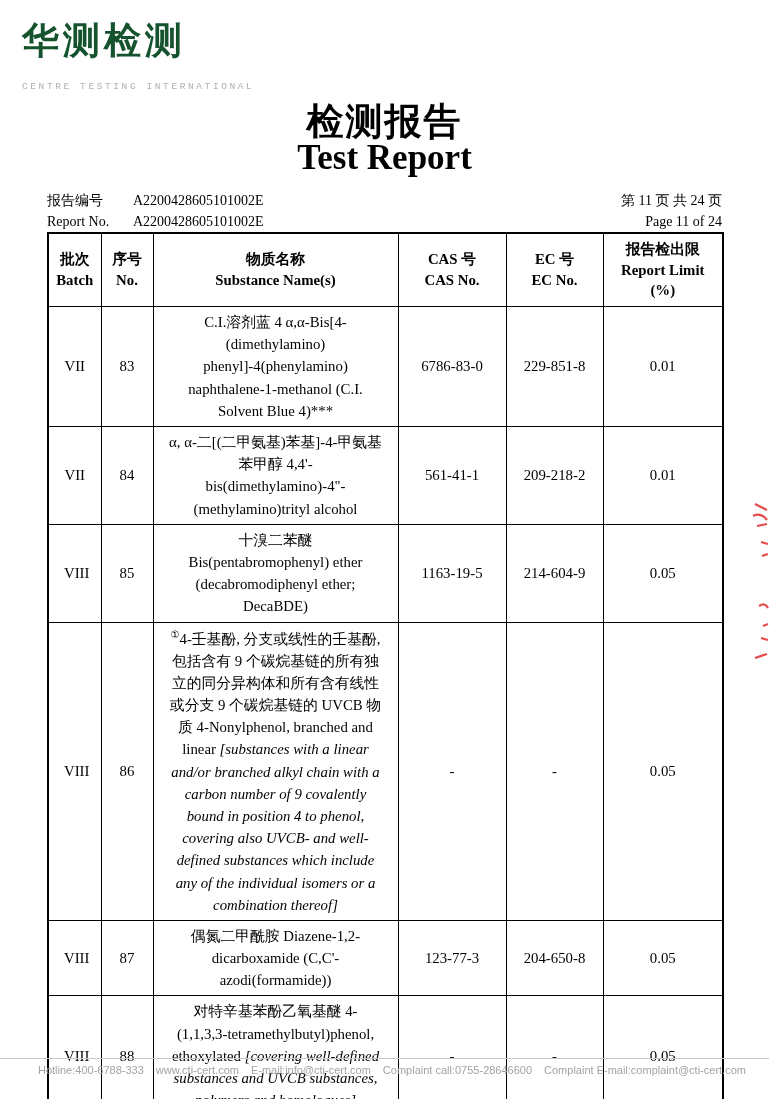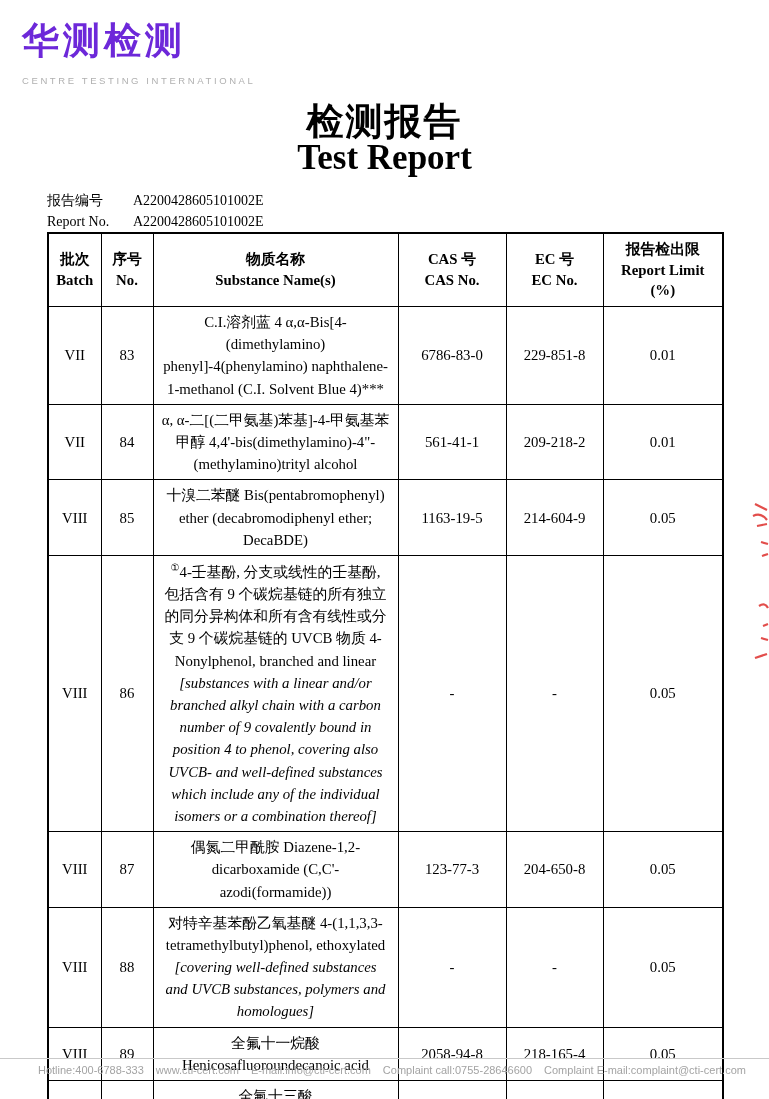--- a/index.html
+++ b/index.html
@@ -5,24 +5,24 @@
   * { margin:0; padding:0; box-sizing:border-box; }
   html,body { width:769px; height:1099px; background:#fff; overflow:hidden; }
   body { font-family:"Liberation Serif","DejaVu Serif",serif; color:#000; position:relative; }
 
   
   .logo { position:absolute; left:12px; top:10px; display:flex; align-items:flex-start; }
   .logo-cti { position:relative; font-family:"Liberation Sans","DejaVu Sans",sans-serif;
               font-weight:bold; font-size:52px; line-height:60px; letter-spacing:-1px; color:#2b3a64; }
   .logo-dot { position:absolute; right:1px; top:1px; width:15px; height:15px; border-radius:50%; background:#a6c83e; }
   .logo-right { margin-left:10px; }
-  .logo-cn { font-size:37px; line-height:46px; color:#6d28d9; letter-spacing:4px;
+  .logo-cn { font-size:37px; line-height:46px; color:#14532d; letter-spacing:4px;
              font-family:"Liberation Sans","DejaVu Sans",sans-serif; font-weight:bold; margin-top:8px; }
   .logo-sub { font-size:9.5px; color:#b0b0b0; letter-spacing:2.6px;
-              font-family:Liberation Sans, sans-serif; margin-top:11px; }
+              font-family:Liberation Mono, monospace; margin-top:17px; }
 
   
   .title-cn { position:absolute; top:97px; left:0; width:100%; text-align:center;
               font-size:37px; font-weight:bold; letter-spacing:2px; }
   .title-en { position:absolute; top:138px; left:0; width:100%; text-align:center;
               font-size:35px; font-weight:bold; }
 
   
   .info { position:absolute; top:190px; left:47px; width:675px; font-size:14px; line-height:21px; }
   .info-left { float:left; }
@@ -30,21 +30,21 @@
   .info-left .lbl { width:86px; }
   .info-right { float:right; text-align:right; }
 
   
   table.report { position:absolute; left:47px; top:232px; width:675px; border-collapse:collapse;
                  table-layout:fixed; }
   table.report col.c-batch{width:53px;} table.report col.c-no{width:52px;}
   table.report col.c-name{width:245px;} table.report col.c-cas{width:108px;}
   table.report col.c-ec{width:97px;} table.report col.c-limit{width:120px;}
   table.report th, table.report td { border:1px solid #000; text-align:center; vertical-align:middle;
-                 font-size:14.8px; line-height:1.5; padding:4px 8px; }
+                 font-size:14.8px; line-height:1.5; padding:4px 15px; }
   table.report { border:2px solid #000; }
   table.report th { font-weight:bold; line-height:1.4; padding:5px 2px; }
   td.name-cell { padding:4px 5px; }
   .seg-i { font-style:italic;font-family:Liberation Serif, serif; }
   .seg-sup { vertical-align:super; font-size:10px; }
 
   
   .stamp { position:absolute; left:747px; top:498px; width:22px; height:170px; overflow:hidden; }
 
   
@@ -70,20 +70,24 @@
   <div class="info-left">
     <div class="row">
       <span class="lbl">报告编号</span>
       <span>A2200428605101002E</span>
     </div>
     <div class="row">
       <span class="lbl">Report No.</span>
       <span>A2200428605101002E</span>
     </div>
   </div>
+  <div class="info-right">
+    <div>第 11 页  共 24 页</div>
+    <div>Page 11 of 24</div>
+  </div>
 </div>
 
 <table class="report">
   <colgroup>
     <col class="c-batch">
       <col class="c-no">
       <col class="c-name">
     <col class="c-cas">
       <col class="c-ec">
       <col class="c-limit">

